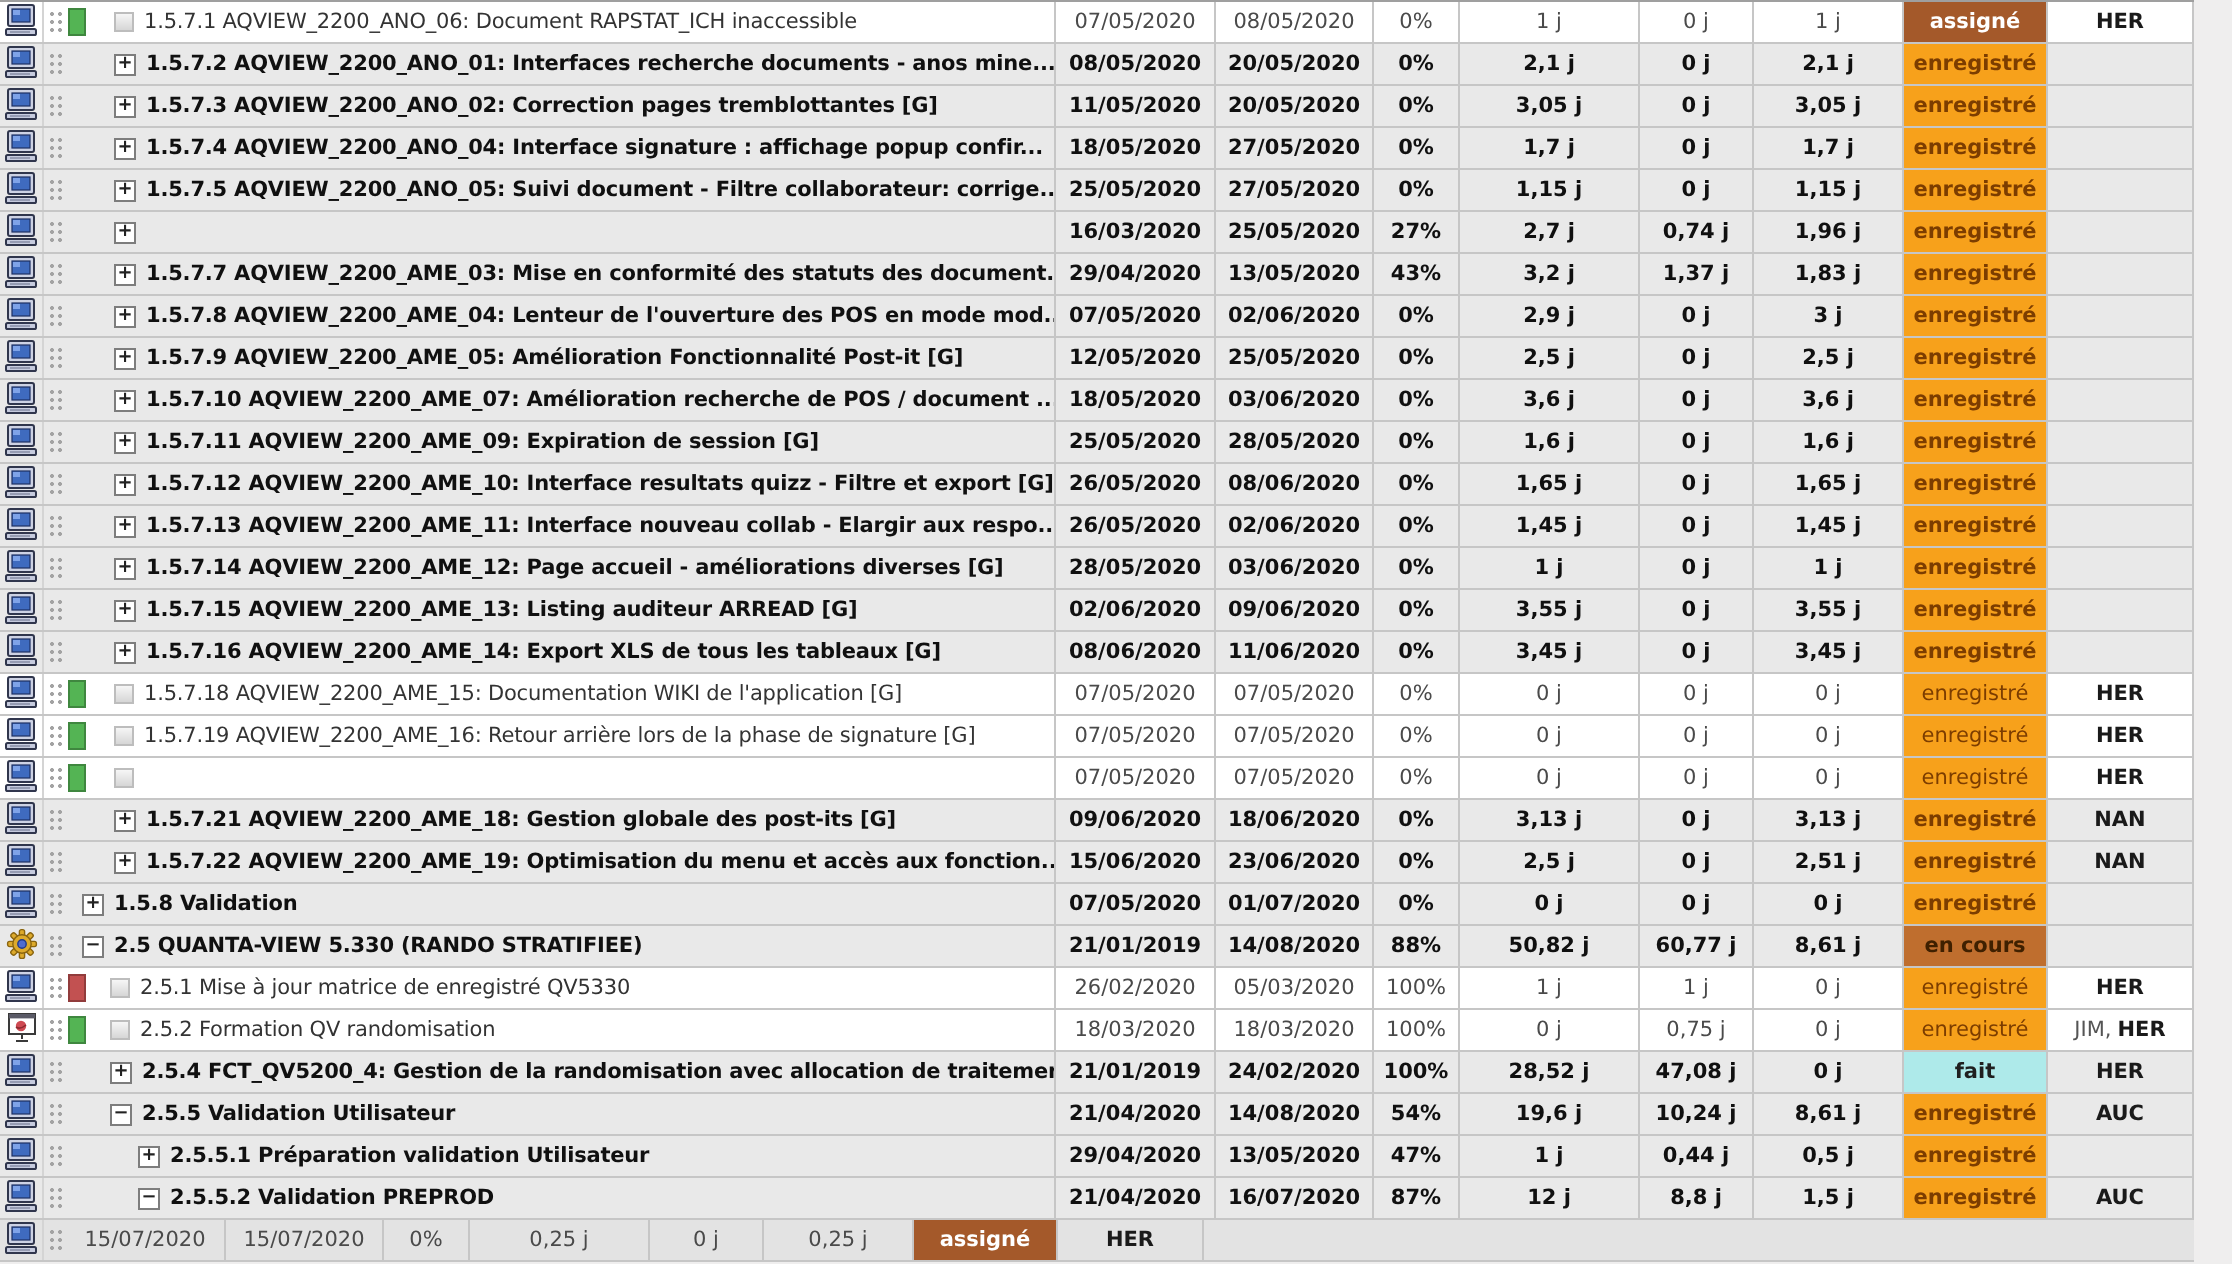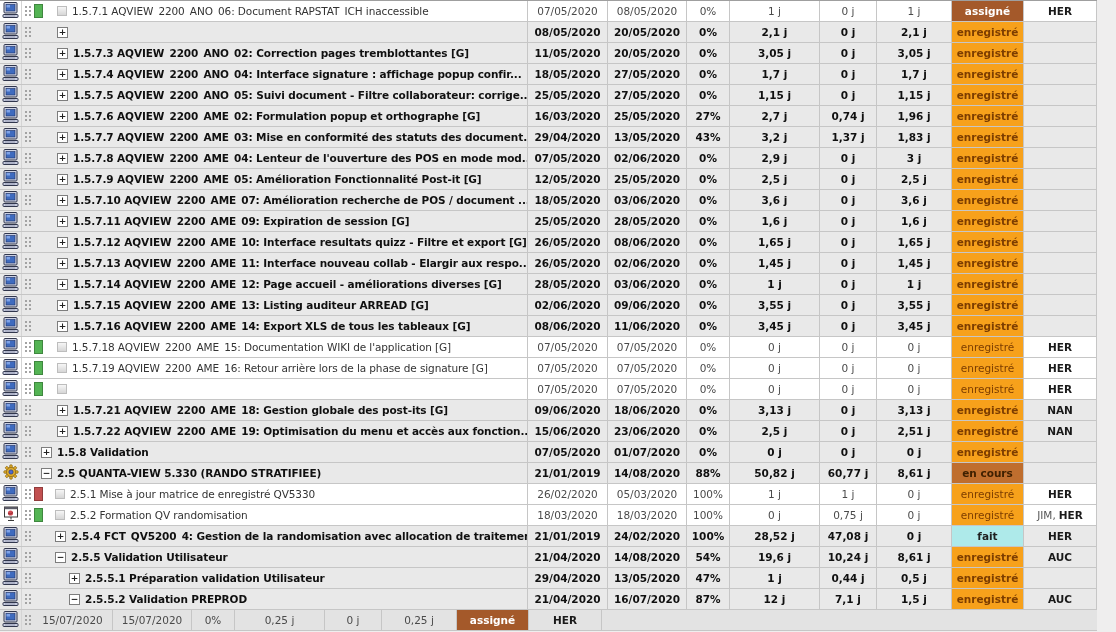--- a/index.html
+++ b/index.html
@@ -111,20 +111,21 @@
   </svg></span>
     </div>
     <div class="c-grip">
       <span class="dots"></span>
     </div>
     <div class="c-tree">
 
       <span class="indent" style="width: 24px;"></span>
       <span class="expander">+</span>
 
+      <span class="label">1.5.7.2 AQVIEW_2200_ANO_01: Interfaces recherche documents - anos mine...</span>
     </div>
     <div class="cell c-start">08/05/2020</div>
     <div class="cell c-end">20/05/2020</div>
     <div class="cell c-pct">0%</div>
     <div class="cell c-d1">2,1 j</div>
     <div class="cell c-d2">0 j</div>
     <div class="cell c-d3">2,1 j</div>
     <div class="cell c-status" style="background: rgb(247, 161, 27); color: rgb(124, 61, 0);">enregistré</div>
     <div class="cell c-who">
 
@@ -238,21 +239,20 @@
   </svg></span>
     </div>
     <div class="c-grip">
       <span class="dots"></span>
     </div>
     <div class="c-tree">
 
       <span class="indent" style="width: 24px;"></span>
       <span class="expander">+</span>
 
-      <span class="label">1.5.7.6 AQVIEW_2200_AME_02: Formulation popup et orthographe [G]</span>
     </div>
     <div class="cell c-start">16/03/2020</div>
     <div class="cell c-end">25/05/2020</div>
     <div class="cell c-pct">27%</div>
     <div class="cell c-d1">2,7 j</div>
     <div class="cell c-d2">0,74 j</div>
     <div class="cell c-d3">1,96 j</div>
     <div class="cell c-status" style="background: rgb(247, 161, 27); color: rgb(124, 61, 0);">enregistré</div>
     <div class="cell c-who">
 
@@ -983,21 +983,21 @@
 
       <span class="indent" style="width: 36px;"></span>
       <span class="expander">−</span>
 
       <span class="label">2.5.5.2 Validation PREPROD</span>
     </div>
     <div class="cell c-start">21/04/2020</div>
     <div class="cell c-end">16/07/2020</div>
     <div class="cell c-pct">87%</div>
     <div class="cell c-d1">12 j</div>
-    <div class="cell c-d2">7,1 j</div>
+    <div class="cell c-d2">8,8 j</div>
     <div class="cell c-d3">1,5 j</div>
     <div class="cell c-status" style="background: rgb(247, 161, 27); color: rgb(124, 61, 0);">enregistré</div>
     <div class="cell c-who">
 
       <span class="who-main">AUC</span>
     </div>
   </div>
     <div class="row leaf bg-dark">
     <div class="c-icon">
       <span class="icon"><svg width="18" height="16" viewBox="0 0 18 16">

